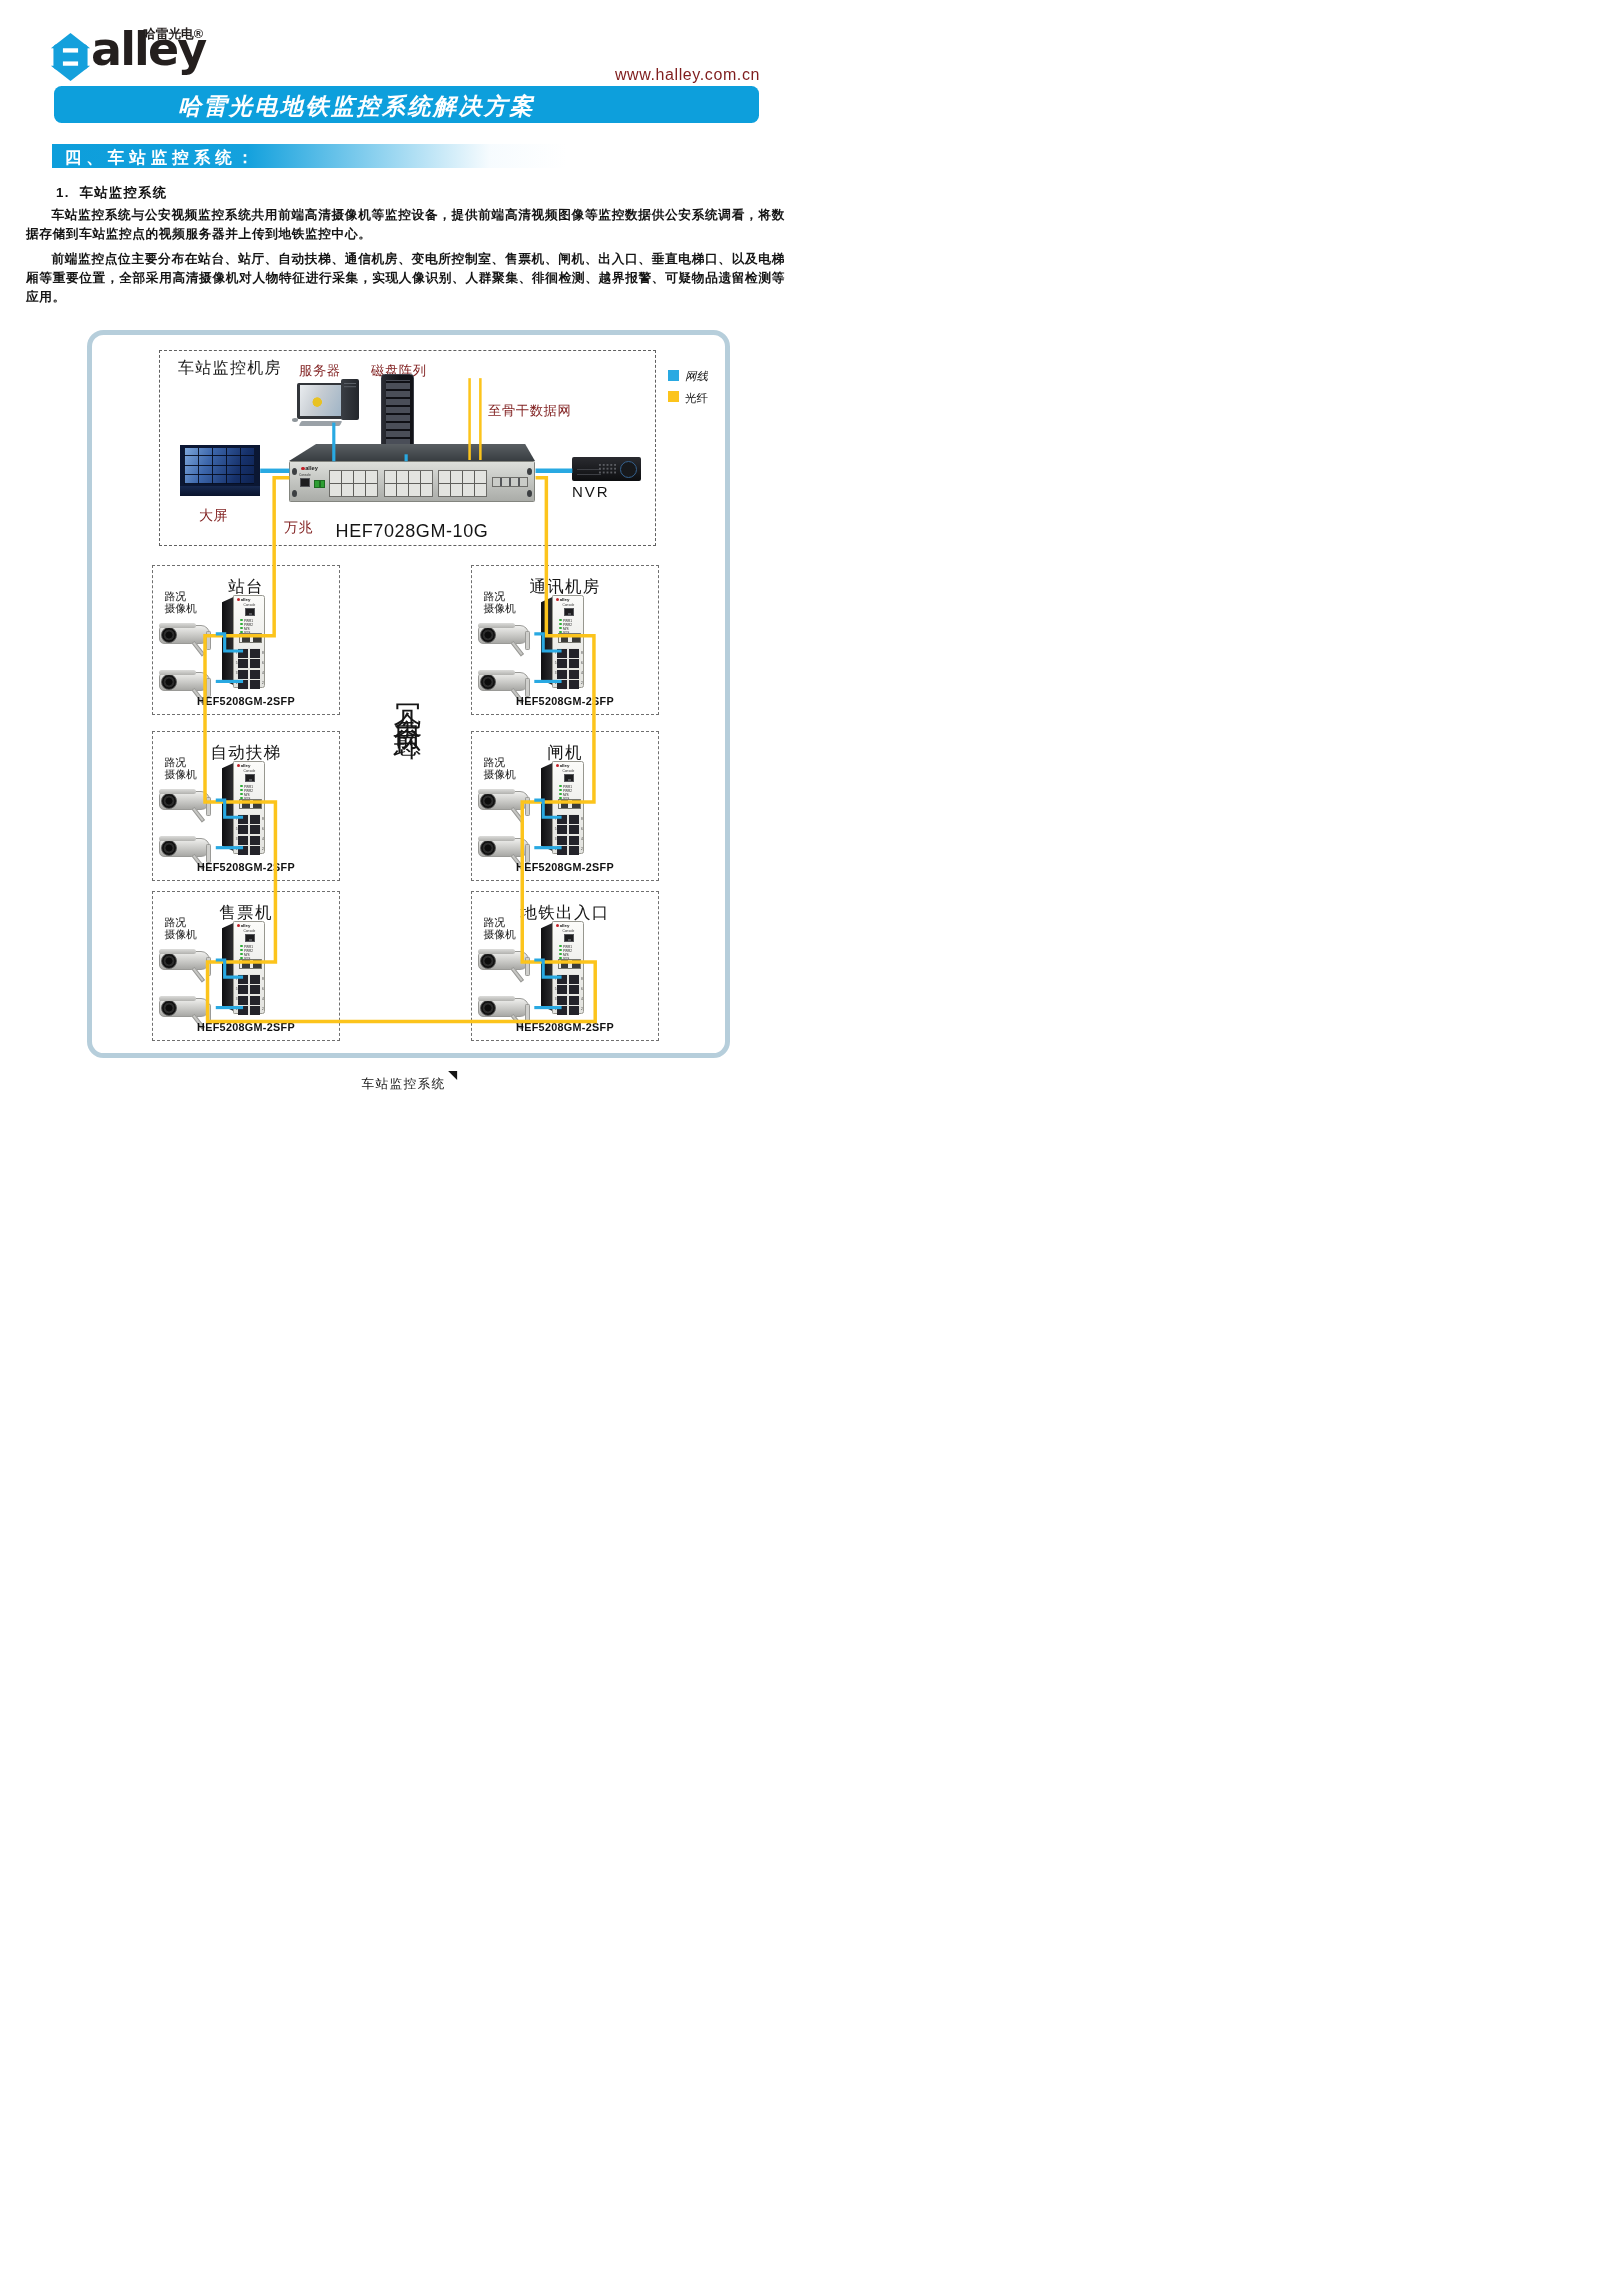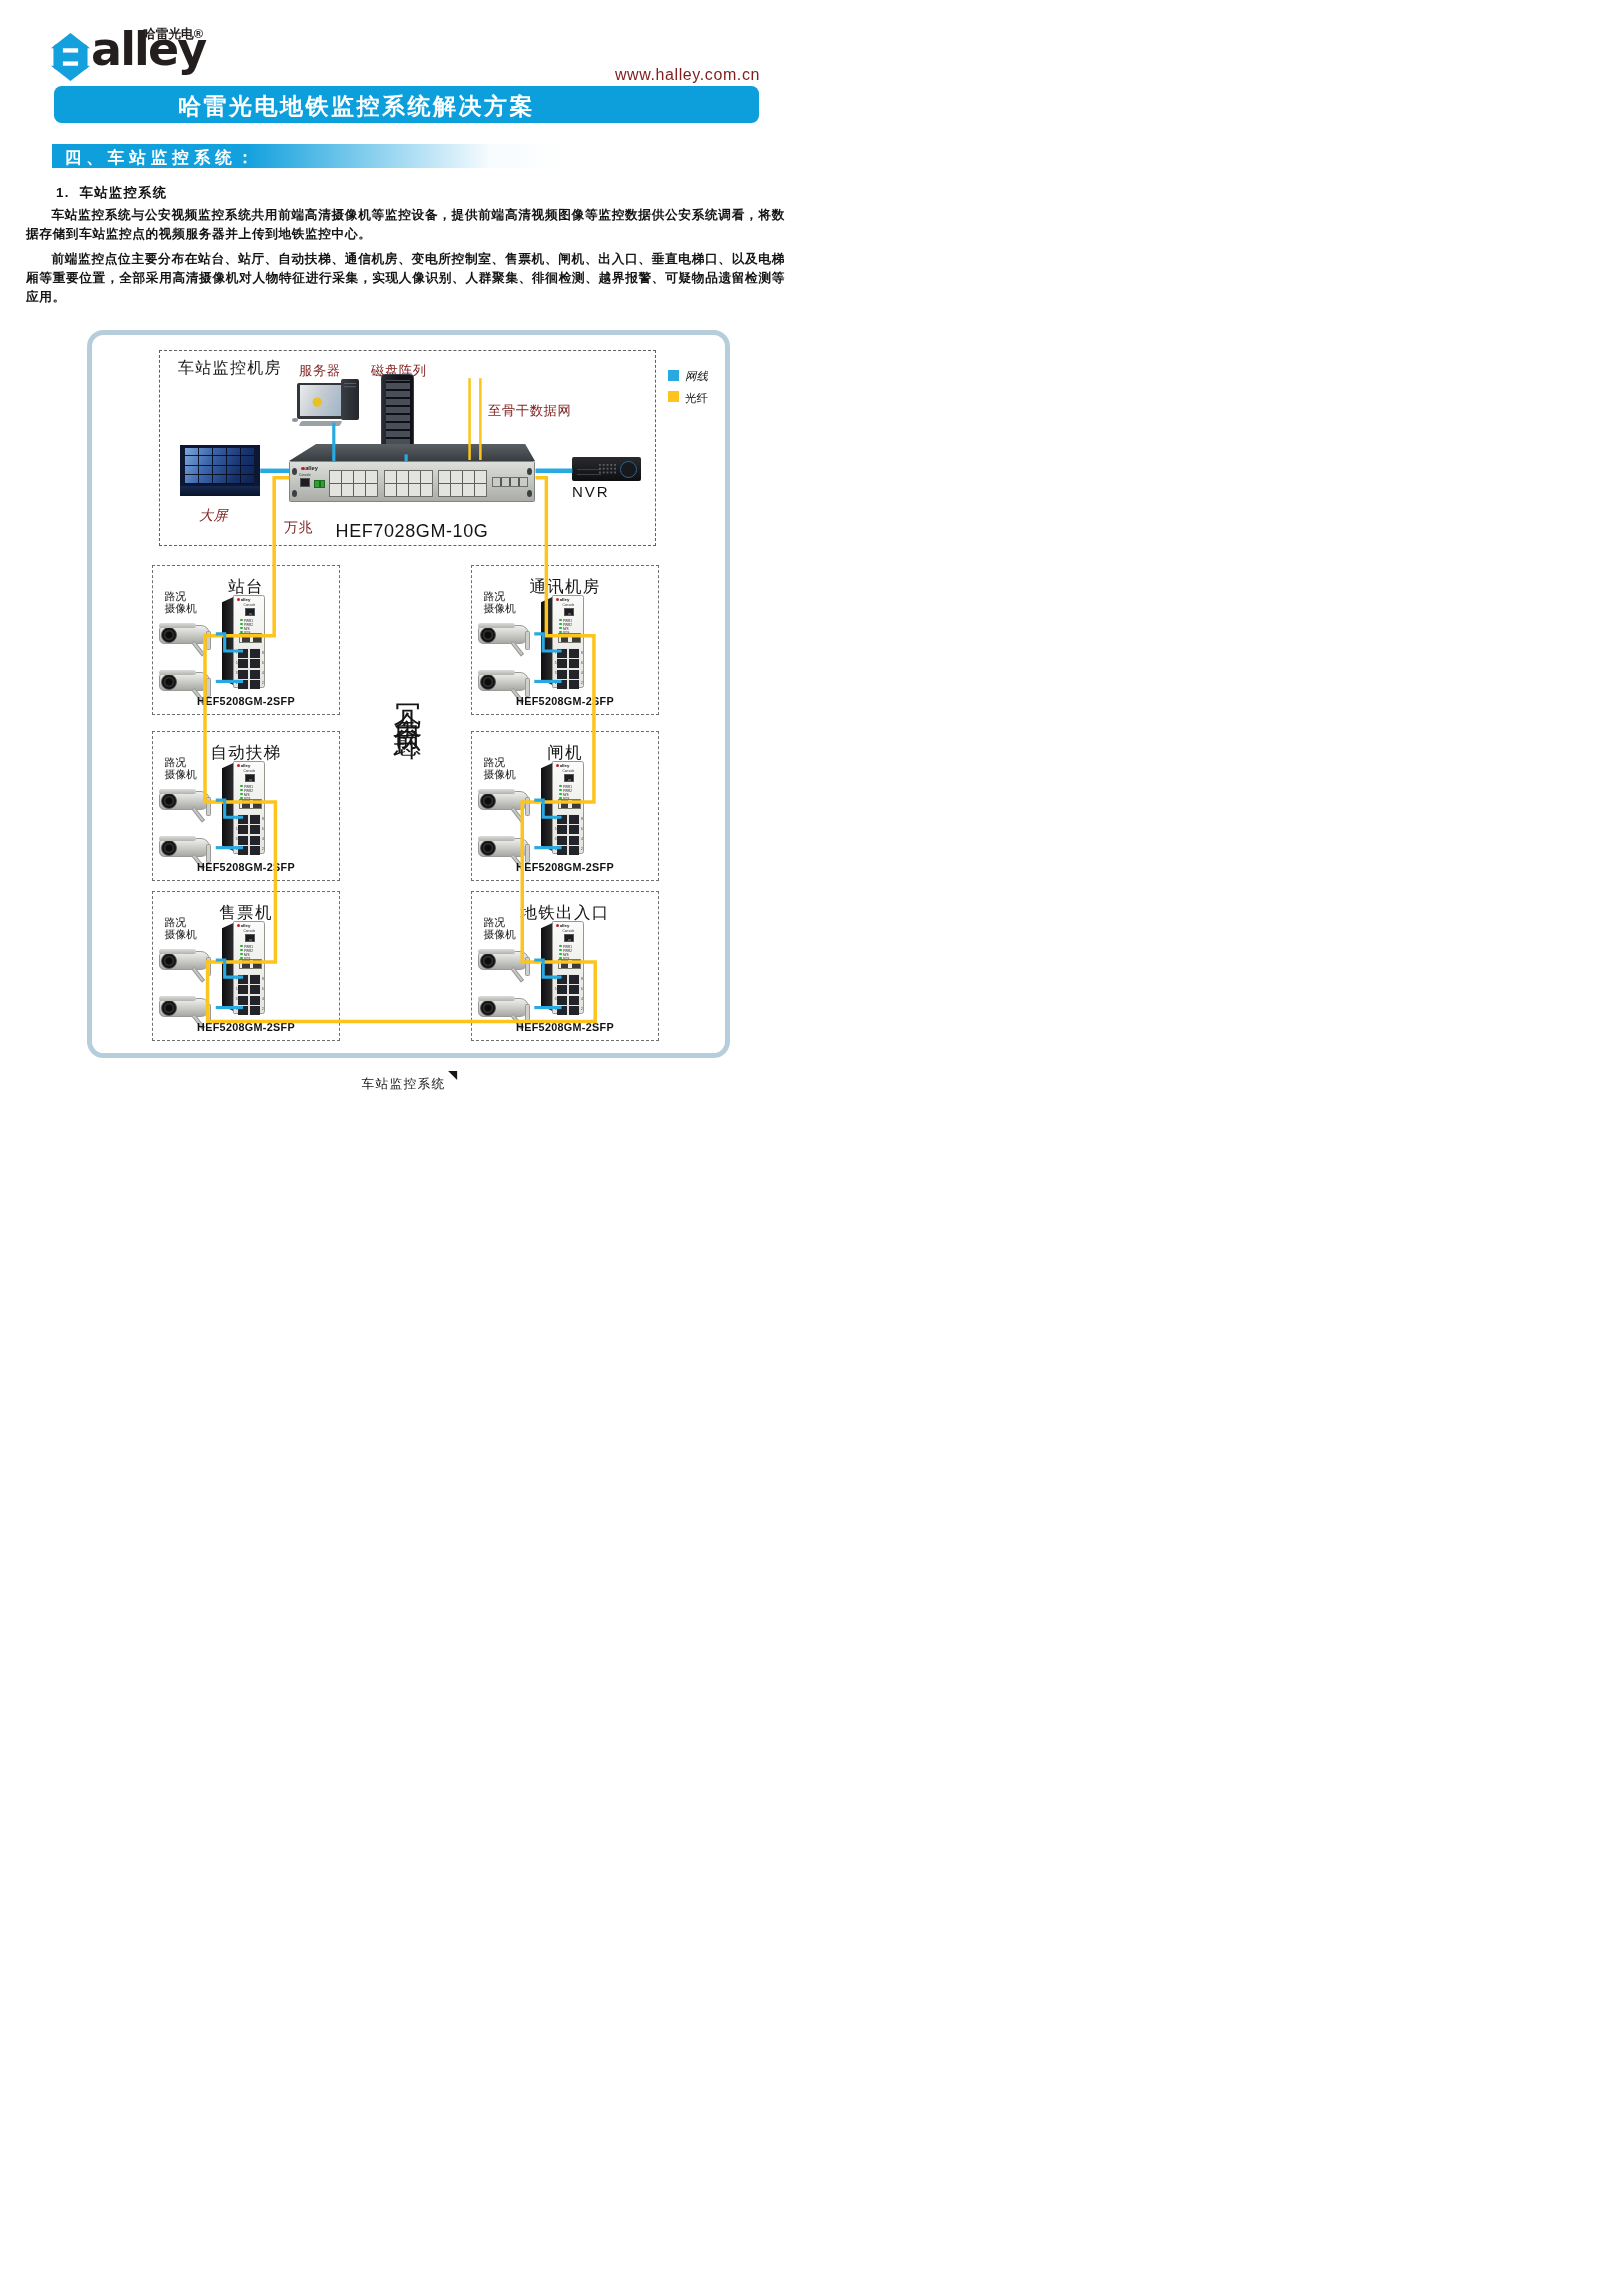--- a/index.html
+++ b/index.html
@@ -8,21 +8,21 @@
 
   
   .logo { position:absolute; left:49px; top:28px; width:165px; height:58px; }
   .logo svg { position:absolute; left:1.3px; top:5px; }
   .logo-latin { position:absolute; left:42px; top:-6.3px; font-size:46px; font-weight:bold; letter-spacing:-1.9px; color:#241f1e; font-family:"DejaVu Sans","Liberation Sans",sans-serif; }
   .logo-cn { position:absolute; left:94px; top:-2.5px; font-size:12.7px; font-weight:bold; color:#241f1e; white-space:nowrap; }
   .website { position:absolute; right:51px; top:66px; font-size:16px; letter-spacing:0.6px; color:#7f1d1d; }
 
   
   .banner { position:absolute; left:54px; top:86px; width:705px; height:37px; background:#0d9fdc; border-radius:7.6px; }
-  .banner span { position:absolute; left:124px; top:5px; font-size:23px; font-weight:bold; letter-spacing:2.5px; color:#ffffff; white-space:nowrap; }
+  .banner span { position:absolute; left:124px; top:5px; font-size:23px; font-weight:bold; font-style:italic; letter-spacing:2.5px; color:#ffffff; white-space:nowrap; }
   .secbar { position:absolute; left:52px; top:144px; width:515px; height:24px;
             background:linear-gradient(90deg,#0d9edb 0%,#14a1dd 38%,rgba(220,240,252,0.25) 85%,rgba(255,255,255,0) 100%); }
   .secbar span { position:absolute; left:12.7px; top:3.2px; font-size:16.5px; letter-spacing:5px; color:#ffffff; font-weight:bold; white-space:nowrap; }
 
   
   .a-head { position:absolute; left:56px; top:184px; font-size:13.3px; letter-spacing:1.3px; color:#111; font-weight:600; white-space:pre; }
   .a-body { position:absolute; left:26px; top:206px; width:759px; font-size:12.7px; line-height:19px; letter-spacing:0.6px; text-align:justify; color:#141414; font-weight:600; }
   .a-body p { text-indent:2em; margin-bottom:5.7px; }
 
   
@@ -169,21 +169,21 @@
   <p>前端监控点位主要分布在站台、站厅、自动扶梯、通信机房、变电所控制室、售票机、闸机、出入口、垂直电梯口、以及电梯厢等重要位置，全部采用高清摄像机对人物特征进行采集，实现人像识别、人群聚集、徘徊检测、越界报警、可疑物品遗留检测等应用。</p>
 </div>
 
 <div class="frame"></div>
 
 <div class="mr-box"></div>
 <div class="mr-title">车站监控机房</div>
 <div class="lbl" style="left:299px; top:362px;">服务器</div>
 <div class="lbl" style="left:371px; top:362px;">磁盘阵列</div>
 <div class="lbl" style="left:488px; top:402px;">至骨干数据网</div>
-<div class="lbl" style="left:199px; top:507px; font-size:14px;font-style:italic;">大屏</div>
+<div class="lbl" style="left:199px; top:507px; font-size:14px;">大屏</div>
 <div class="lbl" style="left:284px; top:519px; font-size:14px;">万兆</div>
 
 <div class="lg-sq" style="left:668px; top:370px; background:#29a9e2;"></div>
 <div class="lg-txt" style="left:685px; top:369px;font-style:italic;">网线</div>
 <div class="lg-sq" style="left:668px; top:391px; background:#fcc41c;"></div>
 <div class="lg-txt" style="left:685px; top:391px;">光纤</div>
 
 <div class="wall"></div>
 <div class="pc">
   <div class="pc-mon"></div>

